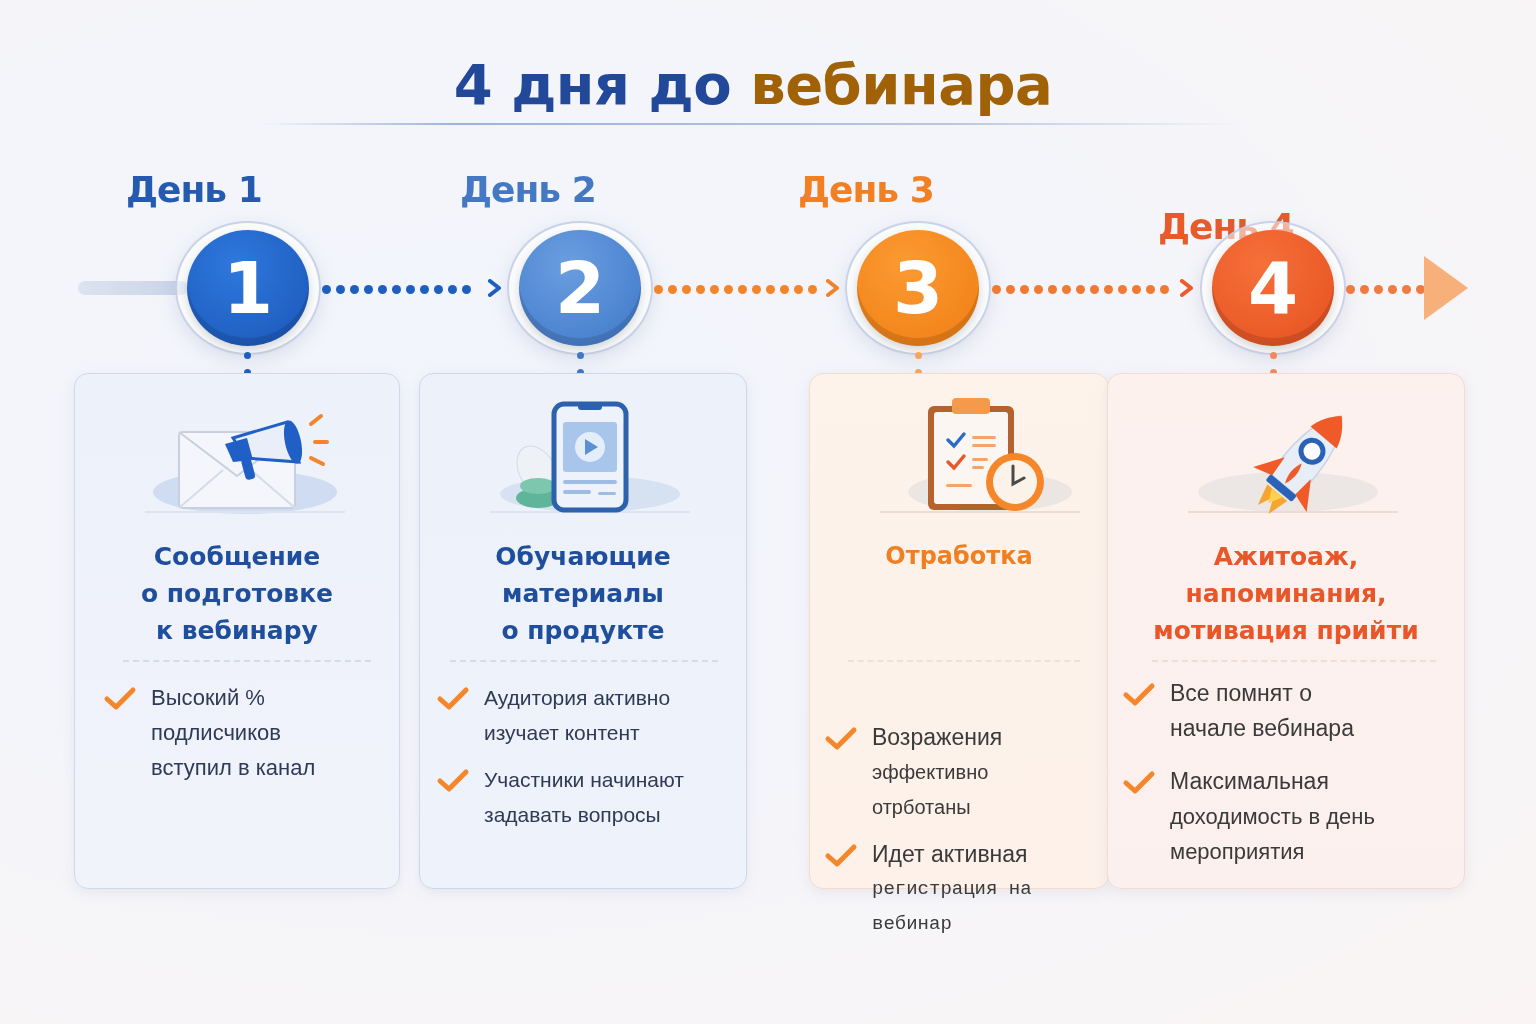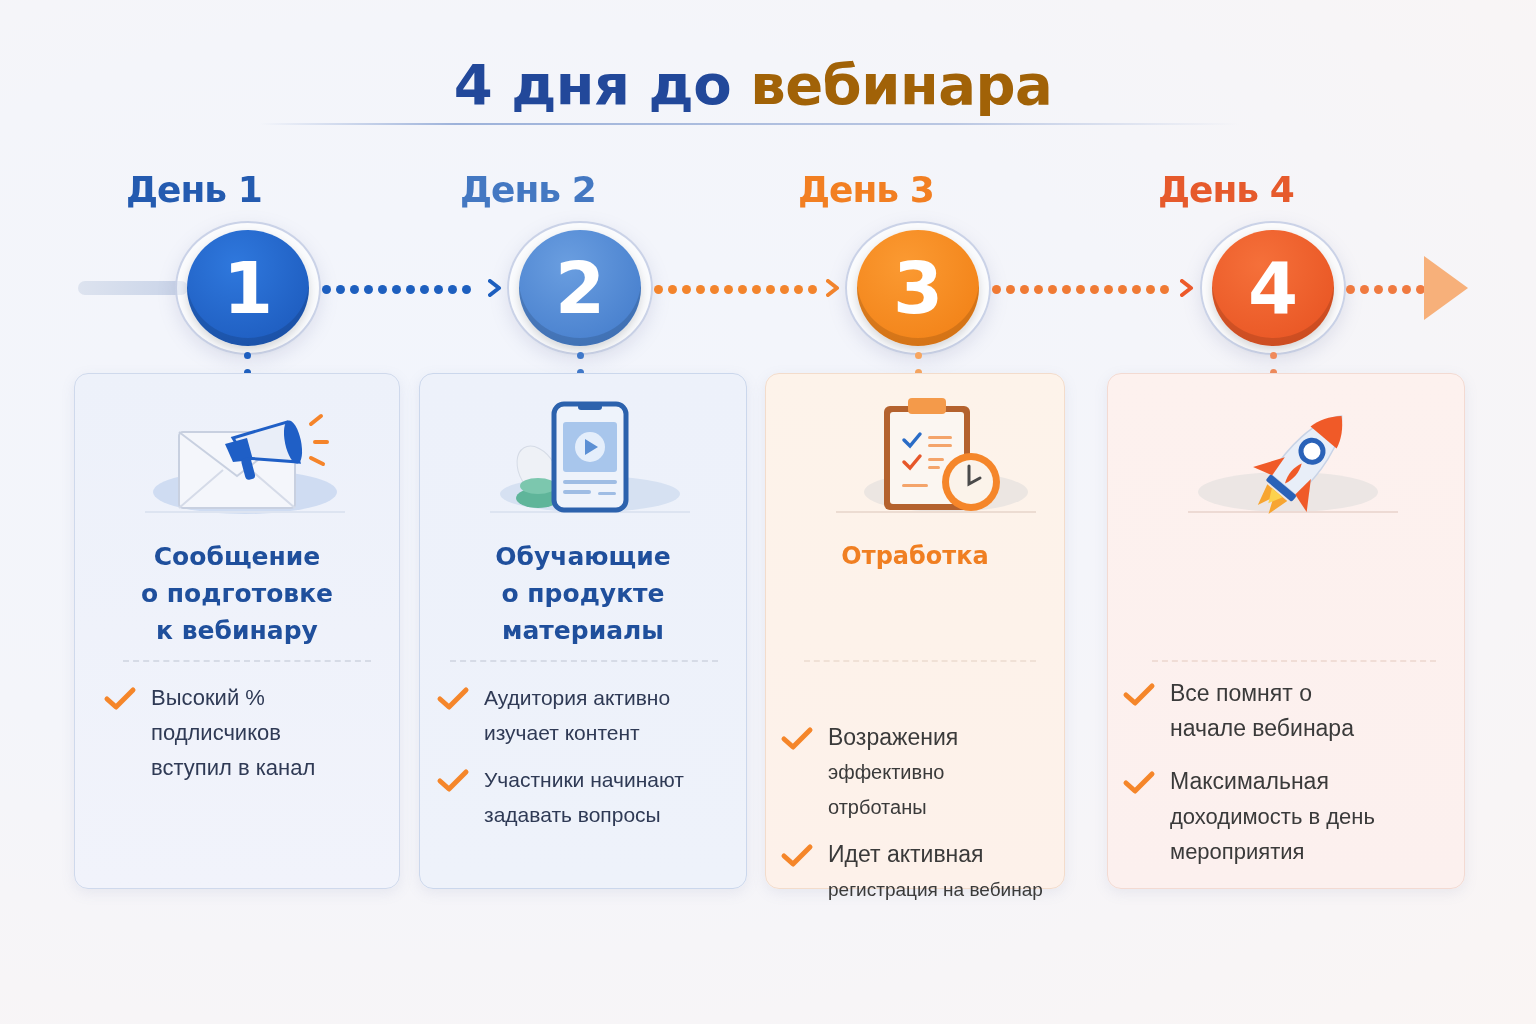--- a/index.html
+++ b/index.html
@@ -85,21 +85,21 @@
 
 <div class="title">
   <span class="a">4 дня до</span>
   <span class="b">вебинара</span>
 </div>
 <div class="title-rule"></div>
 
 <div class="day-label" style="left:126px;color:#245bb0;">День 1</div>
 <div class="day-label" style="left:460px;color:#4478c2;">День 2</div>
 <div class="day-label" style="left:798px;color:#f27f22;">День 3</div>
-<div class="day-label" style="left:1158px;color:#e65a2c;">День 4</div>
+<div class="day-label" style="left:1158px;color:#e65a2c;margin-top:37px;">День 4</div>
 
 <div class="lead-bar"></div>
 
 <div class="ring" style="left:175px;"></div>
 <div class="circle" style="left:187px;background:radial-gradient(circle at 40% 30%, #2f78dd, #1a56b8);">
   <span>1</span>
 </div>
 
 <div class="dots" style="left:322px;">
   <i style="background:#1d5fbf"></i>
@@ -235,43 +235,43 @@
       <rect x="143" y="30" width="54" height="50" rx="3" fill="#a8c6ec"></rect>
       <circle cx="170" cy="55" r="15" fill="#e4eefb"></circle>
       <path d="M165 47 L178 55 L165 63 Z" fill="#5c90d4"></path>
       <rect x="143" y="88" width="54" height="4" rx="2" fill="#9fbde4"></rect>
       <rect x="143" y="98" width="28" height="4" rx="2" fill="#9fbde4"></rect>
       <rect x="178" y="100" width="18" height="3" rx="1.5" fill="#9fbde4"></rect>
     </svg>
   </div>
   <div class="heading" style="color:#1f4f9c;">
     <div>Обучающие</div>
+    <div>материалы</div>
     <div>о продукте</div>
-    <div>материалы</div>
   </div>
   <div class="sep" style="left:30px;"></div>
   <div class="items" style="left:16px;">
     <div class="item">
       <svg class="check" viewBox="0 0 34 26">
           <path d="M4 13 L13 21 L30 4" fill="none" stroke="#f5862a" stroke-width="5" stroke-linecap="round" stroke-linejoin="round"></path>
         </svg>
       <div class="txt" style="font-size:21px;">Аудитория активно</div>
       <div class="txt" style="font-size:21px;">изучает контент</div>
     </div>
     <div class="item">
       <svg class="check" viewBox="0 0 34 26">
           <path d="M4 13 L13 21 L30 4" fill="none" stroke="#f5862a" stroke-width="5" stroke-linecap="round" stroke-linejoin="round"></path>
         </svg>
       <div class="txt" style="font-size:21px;">Участники начинают</div>
       <div class="txt" style="font-size:21px;">задавать вопросы</div>
     </div>
   </div>
 </div>
 
-<div class="card" style="left:765px;width:300px;background:linear-gradient(180deg,#fdf3ea,#fdf1ea);border-color:#f3dccb;">
+<div class="card" style="left:809px;width:300px;background:linear-gradient(180deg,#fdf3ea,#fdf1ea);border-color:#f3dccb;">
   <div class="icon-wrap">
     <svg width="324" height="140" viewBox="0 0 324 140">
       <ellipse cx="180" cy="100" rx="82" ry="20" fill="#ece6e2"></ellipse>
       <line x1="70" y1="120" x2="270" y2="120" stroke="#ecdcd2" stroke-width="2"></line>
       <rect x="118" y="14" width="86" height="104" rx="6" fill="#b4622e"></rect>
       <rect x="124" y="20" width="74" height="92" rx="3" fill="#fbf6f1"></rect>
       <rect x="142" y="6" width="38" height="16" rx="4" fill="#f49a4a"></rect>
       <path d="M138 48 L144 54 L154 42" fill="none" stroke="#2a6cc6" stroke-width="3.5" stroke-linecap="round"></path>
       <rect x="162" y="44" width="24" height="3" rx="1.5" fill="#f4a46a"></rect>
       <rect x="162" y="52" width="24" height="3" rx="1.5" fill="#f4a46a"></rect>
@@ -294,21 +294,21 @@
           <path d="M4 13 L13 21 L30 4" fill="none" stroke="#f5862a" stroke-width="5" stroke-linecap="round" stroke-linejoin="round"></path>
         </svg>
       <div class="txt" style="color:#3a3a3a;font-size:23px;margin-top:40px;">Возражения</div>
       <div class="txt" style="color:#3a3a3a;font-size:20px;">эффективно отрботаны</div>
     </div>
     <div class="item">
       <svg class="check" viewBox="0 0 34 26">
           <path d="M4 13 L13 21 L30 4" fill="none" stroke="#f5862a" stroke-width="5" stroke-linecap="round" stroke-linejoin="round"></path>
         </svg>
       <div class="txt" style="color:#3a3a3a;font-size:23px;">Идет активная</div>
-      <div class="txt" style="color:#3a3a3a;font-size:19px;">регистрация на вебинар</div>
+      <div class="txt" style="color:#3a3a3a;font-size:19px;font-family:Liberation Mono, monospace;">регистрация на вебинар</div>
     </div>
   </div>
 </div>
 
 <div class="card" style="left:1107px;width:358px;background:linear-gradient(180deg,#fdf1ee,#fcf0ee);border-color:#f3dad2;">
   <div class="icon-wrap">
     <svg width="358" height="140" viewBox="0 0 358 140">
       <ellipse cx="180" cy="100" rx="90" ry="20" fill="#ece6e4"></ellipse>
       <line x1="80" y1="120" x2="290" y2="120" stroke="#eddad4" stroke-width="2"></line>
       <g transform="rotate(40 195 70)">
@@ -317,20 +317,25 @@
         <circle cx="195" cy="56" r="11" fill="#fff" stroke="#2a62b8" stroke-width="5"></circle>
         <path d="M195 72 C199 80 199 90 195 98 C191 90 191 80 195 72 Z" fill="#f05a28"></path>
         <path d="M178 78 L160 106 L180 100 Z" fill="#f05a28"></path>
         <path d="M212 78 L230 106 L210 100 Z" fill="#f05a28"></path>
         <rect x="178" y="100" width="34" height="8" rx="2" fill="#2a62b8"></rect>
         <path d="M182 110 L188 132 L195 116 L202 132 L208 110 Z" fill="#f7a531"></path>
         <path d="M188 110 L195 124 L202 110 Z" fill="#fcd24d"></path>
       </g>
     </svg>
   </div>
+  <div class="heading" style="color:#e8562a;">
+    <div>Ажитоаж,</div>
+    <div>напоминания,</div>
+    <div>мотивация прийти</div>
+  </div>
   <div class="sep" style="left:44px;border-top-color:#f0ddd6;"></div>
   <div class="items" style="left:14px;top:302px;">
     <div class="item">
       <svg class="check" viewBox="0 0 34 26">
           <path d="M4 13 L13 21 L30 4" fill="none" stroke="#f5862a" stroke-width="5" stroke-linecap="round" stroke-linejoin="round"></path>
         </svg>
       <div class="txt" style="color:#3a3a3a;font-size:23px;">Все помнят о</div>
       <div class="txt" style="color:#3a3a3a;font-size:23px;">начале вебинара</div>
     </div>
     <div class="item" style="margin-top:18px;">

